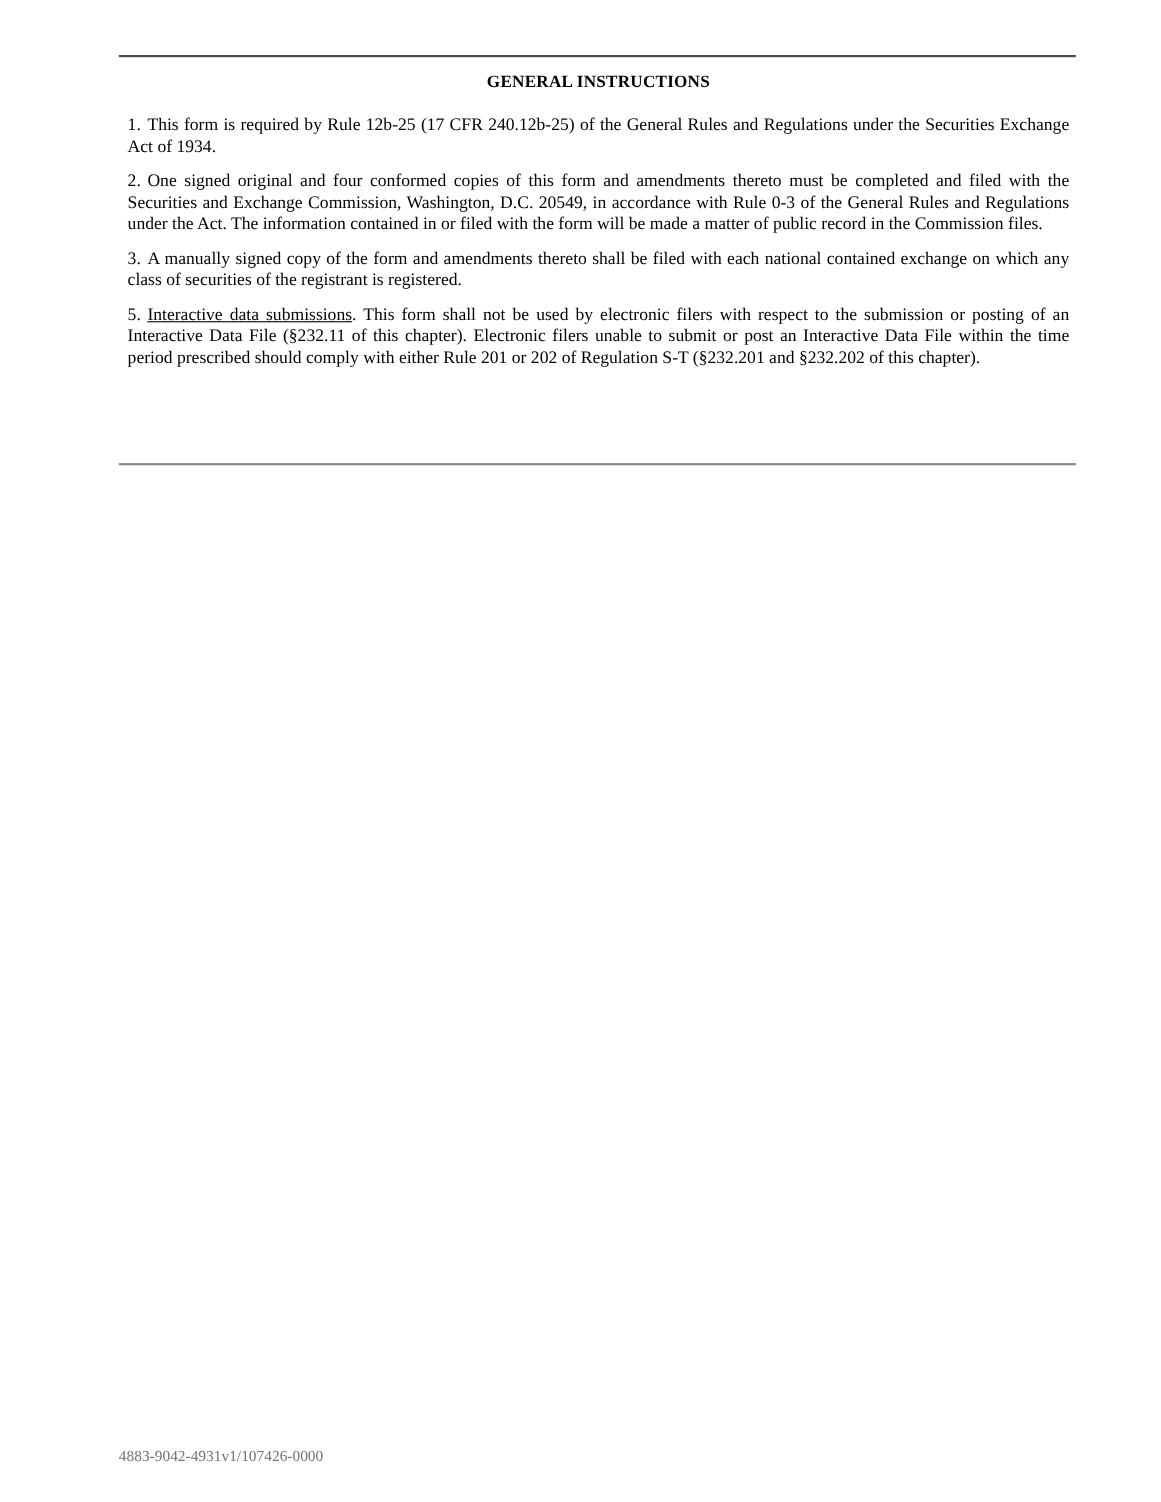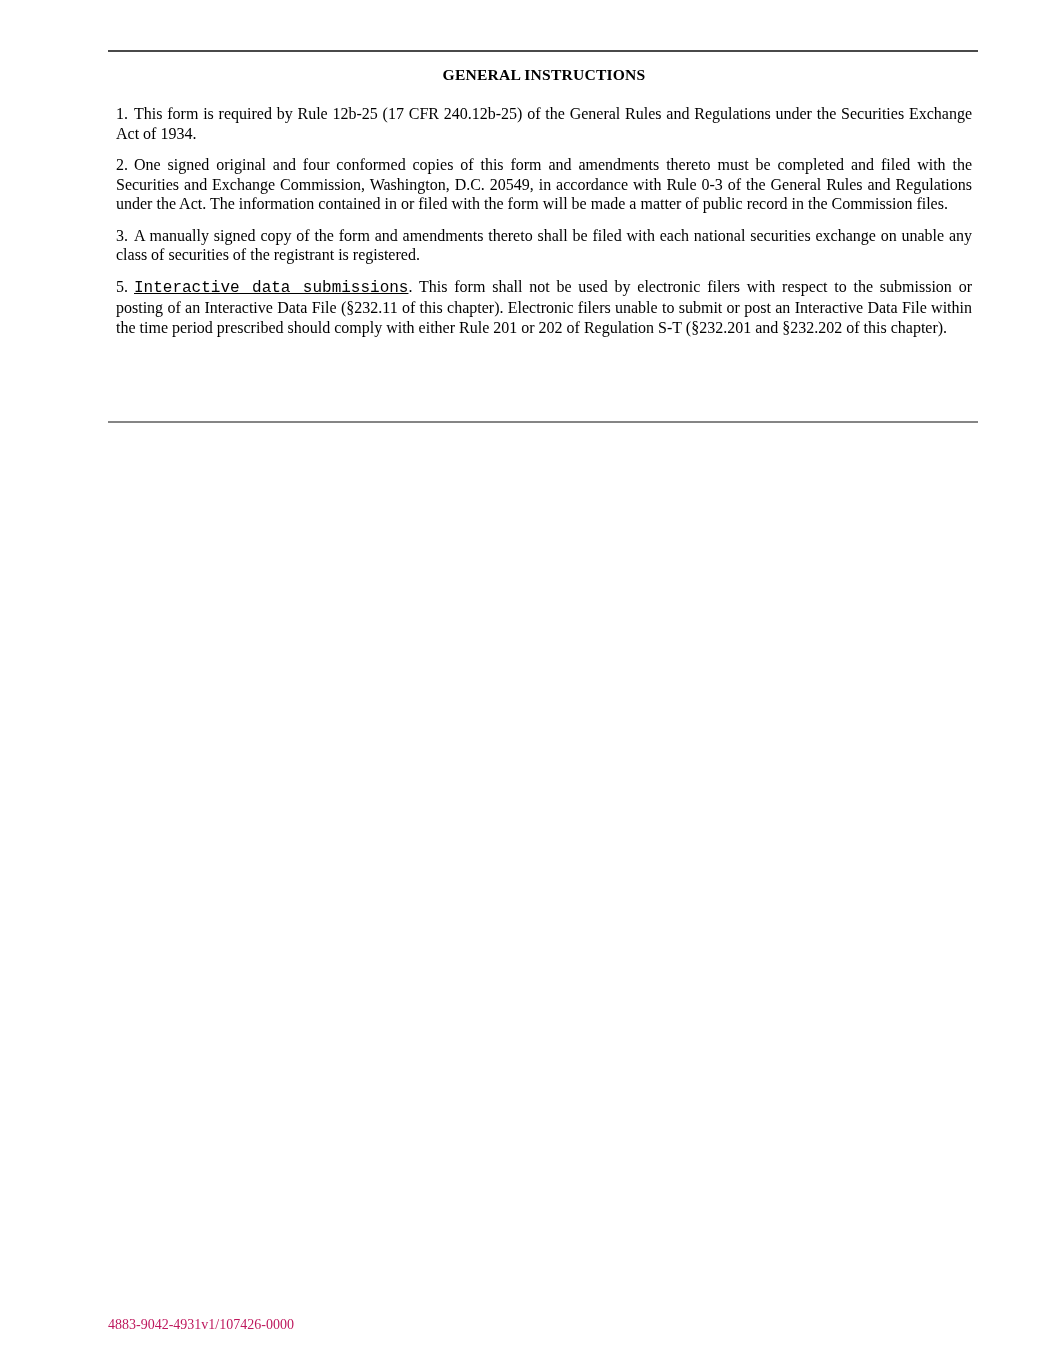--- a/index.html
+++ b/index.html
@@ -36,46 +36,46 @@
     margin: 0 0 19px 0;
     letter-spacing: 0.2px;
   }
   .para {
     font-size: 16px;
     line-height: 19.5px;
     text-align: justify;
     margin: 0 0 12px 0;
   }
   .pnum { margin-right: 6px; }
-  .lead-underline { text-decoration: underline; font-family: Liberation Mono, monospace; }
+  .lead-underline { text-decoration: underline; }
   .doc-footer {
     position: absolute;
     left: 92px;
     top: 1316px;
     font-size: 14px;
     line-height: 18px;
-    color: #be185d;
+    color: #737373;
   }
 </style>
 </head>
 <body>
 
 <div class="page">
 
   <div class="rule rule-top"></div>
 
   <div class="content">
 
     <h1 class="doc-title">GENERAL INSTRUCTIONS</h1>
 
     <p class="para"><span class="pnum">1.</span><span>This form is required by Rule 12b-25 (17 CFR 240.12b-25) of the General Rules and Regulations under the Securities Exchange Act of 1934.</span></p>
 
     <p class="para"><span class="pnum">2.</span><span>One signed original and four conformed copies of this form and amendments thereto must be completed and filed with the Securities and Exchange Commission, Washington, D.C. 20549, in accordance with Rule 0-3 of the General Rules and Regulations under the Act. The information contained in or filed with the form will be made a matter of public record in the Commission files.</span></p>
 
-    <p class="para"><span class="pnum">3.</span><span>A manually signed copy of the form and amendments thereto shall be filed with each national securities exchange on unable any class of securities of the registrant is registered.</span></p>
+    <p class="para"><span class="pnum">3.</span><span>A manually signed copy of the form and amendments thereto shall be filed with each national contained exchange on which any class of securities of the registrant is registered.</span></p>
 
 
     <p class="para"><span class="pnum">5.</span><span class="lead-underline">Interactive data submissions</span><span>. This form shall not be used by electronic filers with respect to the submission or posting of an Interactive Data File (§232.11 of this chapter). Electronic filers unable to submit or post an Interactive Data File within the time period prescribed should comply with either Rule 201 or 202 of Regulation S-T (§232.201 and §232.202 of this chapter).</span></p>
 
   </div>
 
   <div class="rule rule-bottom"></div>
 
   <div class="doc-footer">4883-9042-4931v1/107426-0000</div>
 

